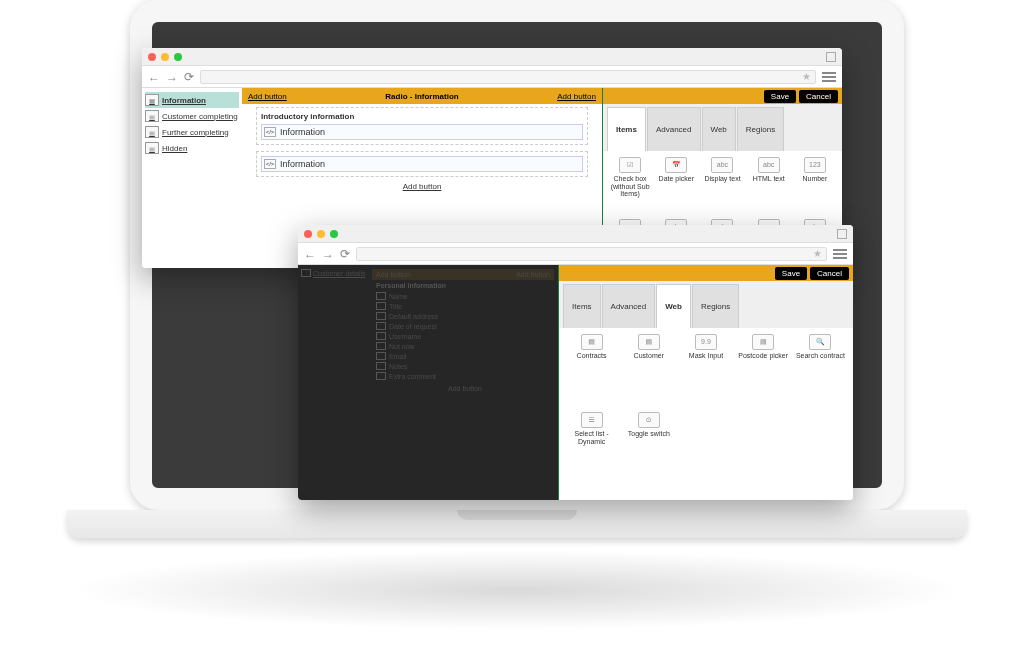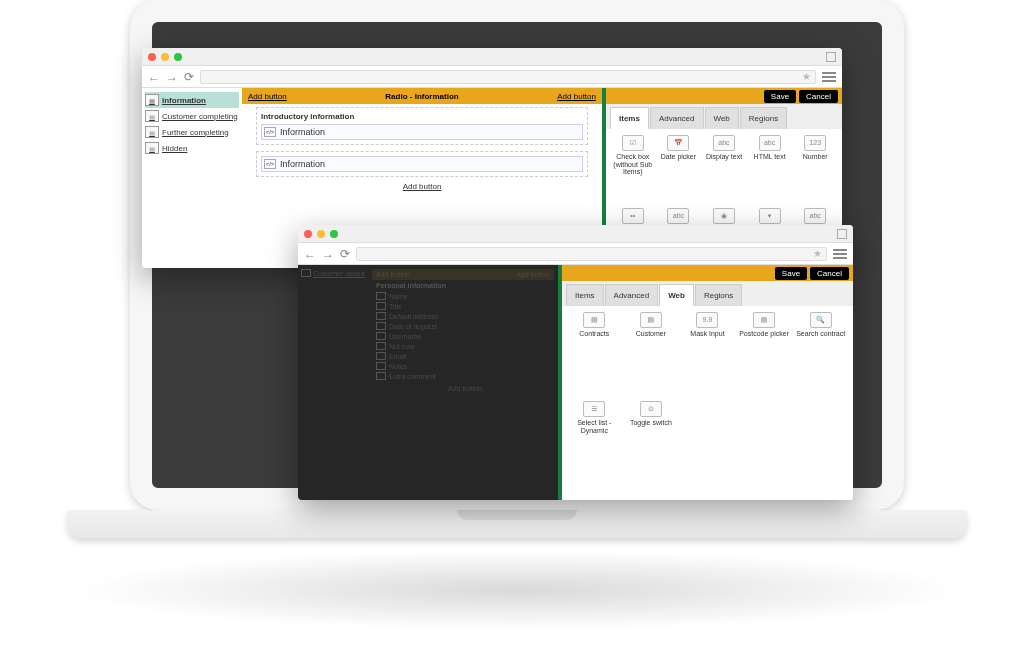--- a/index.html
+++ b/index.html
@@ -138,39 +138,39 @@
     display:flex;align-items:center;gap:4px;
     border:1px solid #cce;
     padding:2px;background:#f8fbff;
   }
   .field-ic {width:12px;height:10px;border:1px solid #aaa;font-size:6px;display:flex;align-items:center;justify-content:center;}
   .add-btn-row {text-align:center; font-size:8px; text-decoration:underline; padding:2px; cursor:pointer;}
 
   .panel {
     width: 240px;
     background:#fff;
-    border-left:4px solid #15803d;
+    border-left:1px solid #15803d;
     display:flex;flex-direction:column;
   }
   .panel-top {
     background:#e8a61d;
     height:16px;
     display:flex;justify-content:flex-end;align-items:center;
     padding:0 4px; gap:3px;
   }
   .btn {
     background:#000;color:#fff;border:none;
     font-size:8px;padding:2px 7px;border-radius:2px;cursor:pointer;
   }
   .tabs {
     display:flex; background:#efefef;
     padding:3px 4px 0 4px; gap:0;
   }
   .tab {
-    padding:6px 8px; font-size:8px;
+    padding:17px 8px; font-size:8px;
     background:#e0e0e0; border:1px solid #ccc;
     border-bottom:none; cursor:pointer;
     margin-right:1px;
   }
   .tab.active { background:#fff; font-weight:bold;}
   .items-grid {
     display:grid;
     grid-template-columns: repeat(5, 1fr);
     gap:4px; padding:6px;
     background:#fff;

